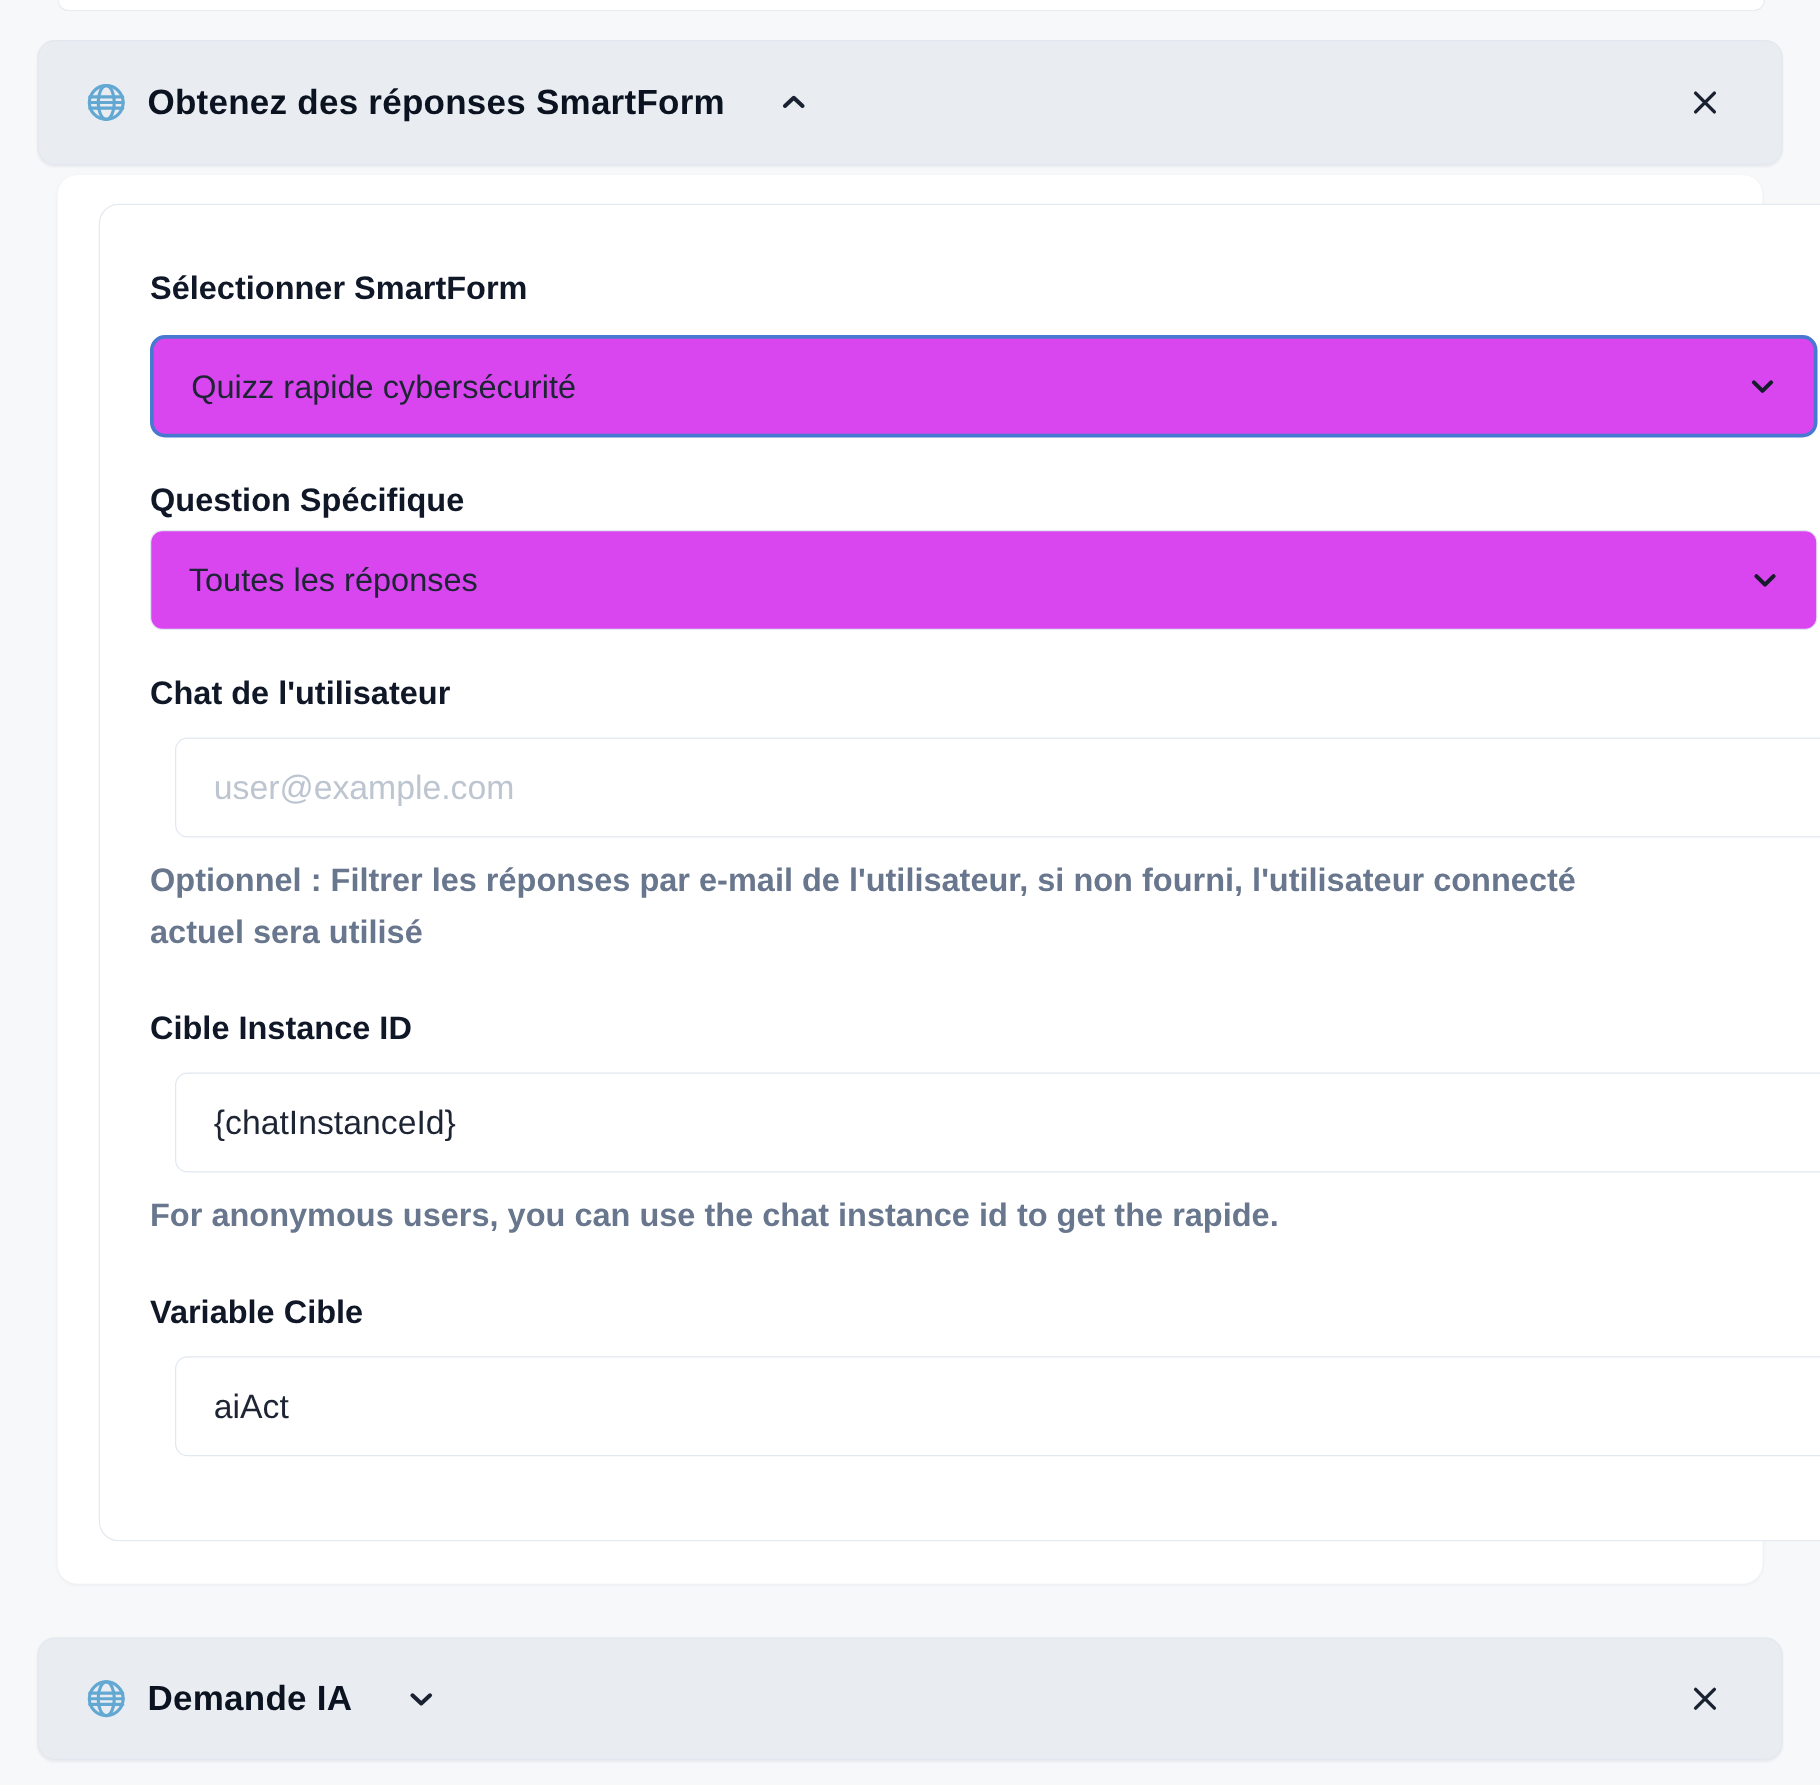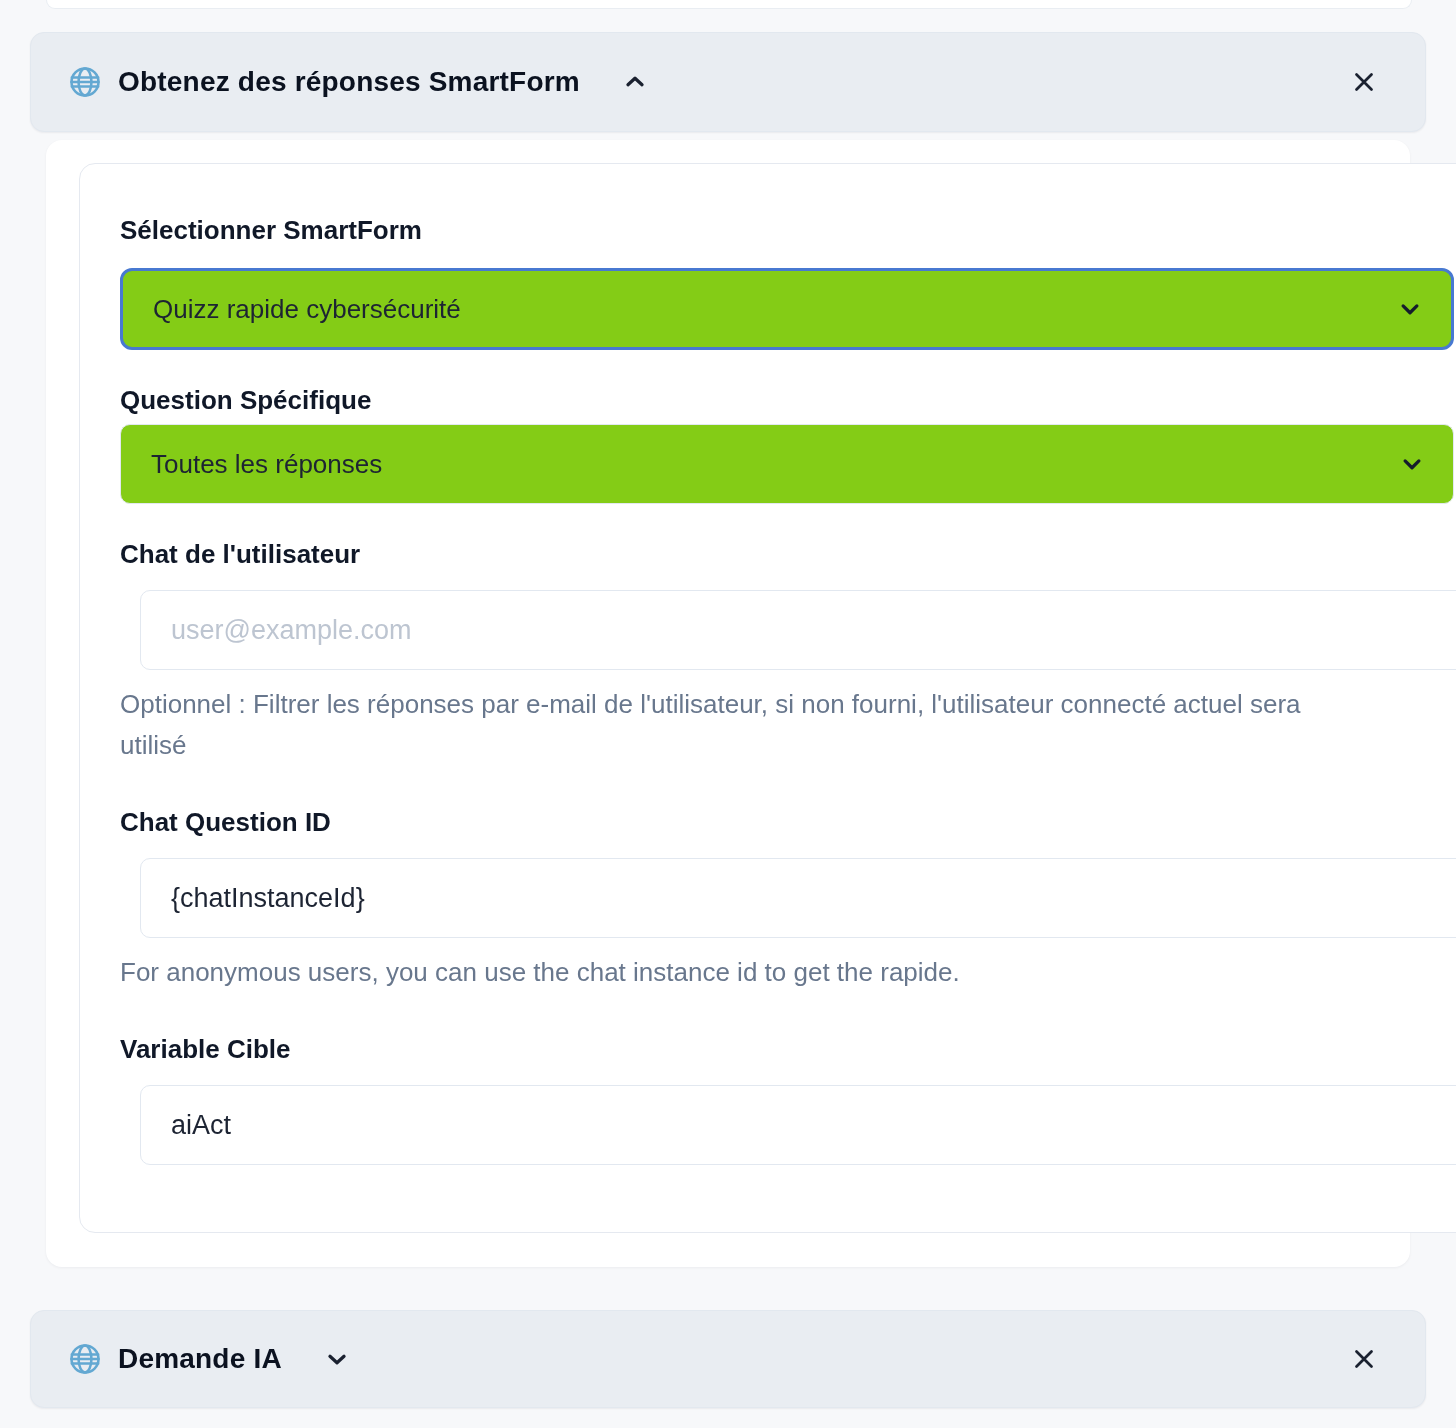--- a/index.html
+++ b/index.html
@@ -44,40 +44,40 @@
     position:absolute;left:33px;top:23px;width:1416px;height:1070px;
     background:#ffffff;border:1px solid #e5e9f0;border-radius:16px;
     box-sizing:border-box;padding:50px 40px 0 40px;
   }
   
   .field-label{font-size:26px;font-weight:600;color:#101828;line-height:32px;}
   .mt-46{margin-top:34px;}
   .mt-40{margin-top:40px;}
   .select-box{
     position:relative;margin-top:22px;height:82px;
-    border:3px solid #4879d1;border-radius:12px;background:#84cc16;
+    border:3px solid #4879d1;border-radius:12px;background:#d946ef;
     display:flex;align-items:center;
     padding:0 76px 0 30px;box-sizing:border-box;
     font-size:26px;color:#1d2433;cursor:pointer;
   }
   .select-box.plain{
     margin-top:8px;height:80px;border:1px solid #e2e8f0;border-radius:10px;
   }
   .select-chevron{
     position:absolute;right:26px;top:50%;transform:translateY(-50%);
     display:flex;pointer-events:none;
   }
   .text-input{
     display:block;margin-top:20px;width:100%;height:80px;
     border:1px solid #e2e8f0;border-radius:10px;background:#fff;
     padding:0 30px;box-sizing:border-box;
     font-size:27px;color:#1d2433;font-family:inherit;outline:none;margin-left:20px;
   }
   .text-input::placeholder{color:#bdc5d1;}
-  .helper{margin-top:14px;font-size:26px;line-height:41px;color:#68778d;max-width:1190px;}
+  .helper{margin-top:14px;font-size:26px;line-height:41px;color:#68778d;max-width:1190px;font-weight:bold;}
 </style>
 </head>
 <body>
 
 <div class="top-remnant"></div>
 
 <div class="header-card" id="header-smartform">
   <span style="display:flex;">
     <svg width="36" height="36" viewBox="0 0 24 24" fill="none" stroke="#63a8d2" stroke-width="1.7" stroke-linecap="round">
       <circle cx="12" cy="12" r="9"></circle>
@@ -122,21 +122,21 @@
         <svg width="30" height="30" viewBox="0 0 24 24" fill="none" stroke="#151c2c" stroke-width="2.6" stroke-linecap="round" stroke-linejoin="round">
           <path d="M6.5 9.5 L12 15 L17.5 9.5"></path>
         </svg>
       </span>
     </div>
 
     <div class="field-label mt-46">Chat de l'utilisateur</div>
     <input type="text" class="text-input" placeholder="user@example.com" style="">
     <div class="helper">Optionnel : Filtrer les réponses par e-mail de l'utilisateur, si non fourni, l'utilisateur connecté actuel sera utilisé</div>
 
-    <div class="field-label mt-40">Chat Question ID</div>
+    <div class="field-label mt-40">Cible Instance ID</div>
     <input type="text" class="text-input" value="{chatInstanceId}" style="">
     <div class="helper">For anonymous users, you can use the chat instance id to get the rapide.</div>
 
     <div class="field-label mt-40">Variable Cible</div>
     <input type="text" class="text-input" value="aiAct" style="">
 
   </div>
 </div>
 
 <div class="header-card" id="header-demande">

